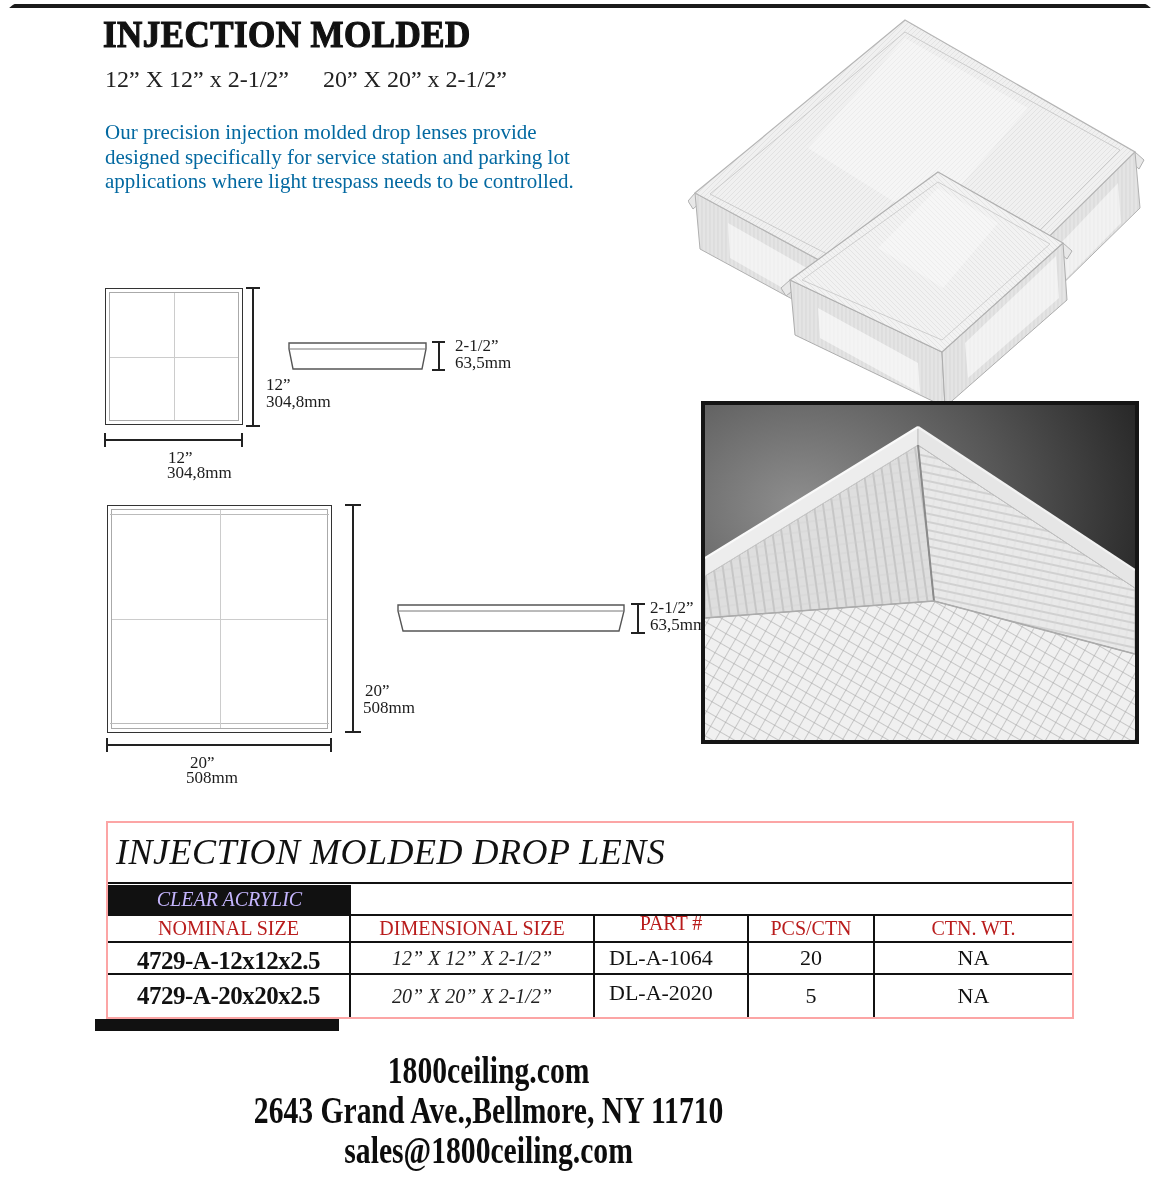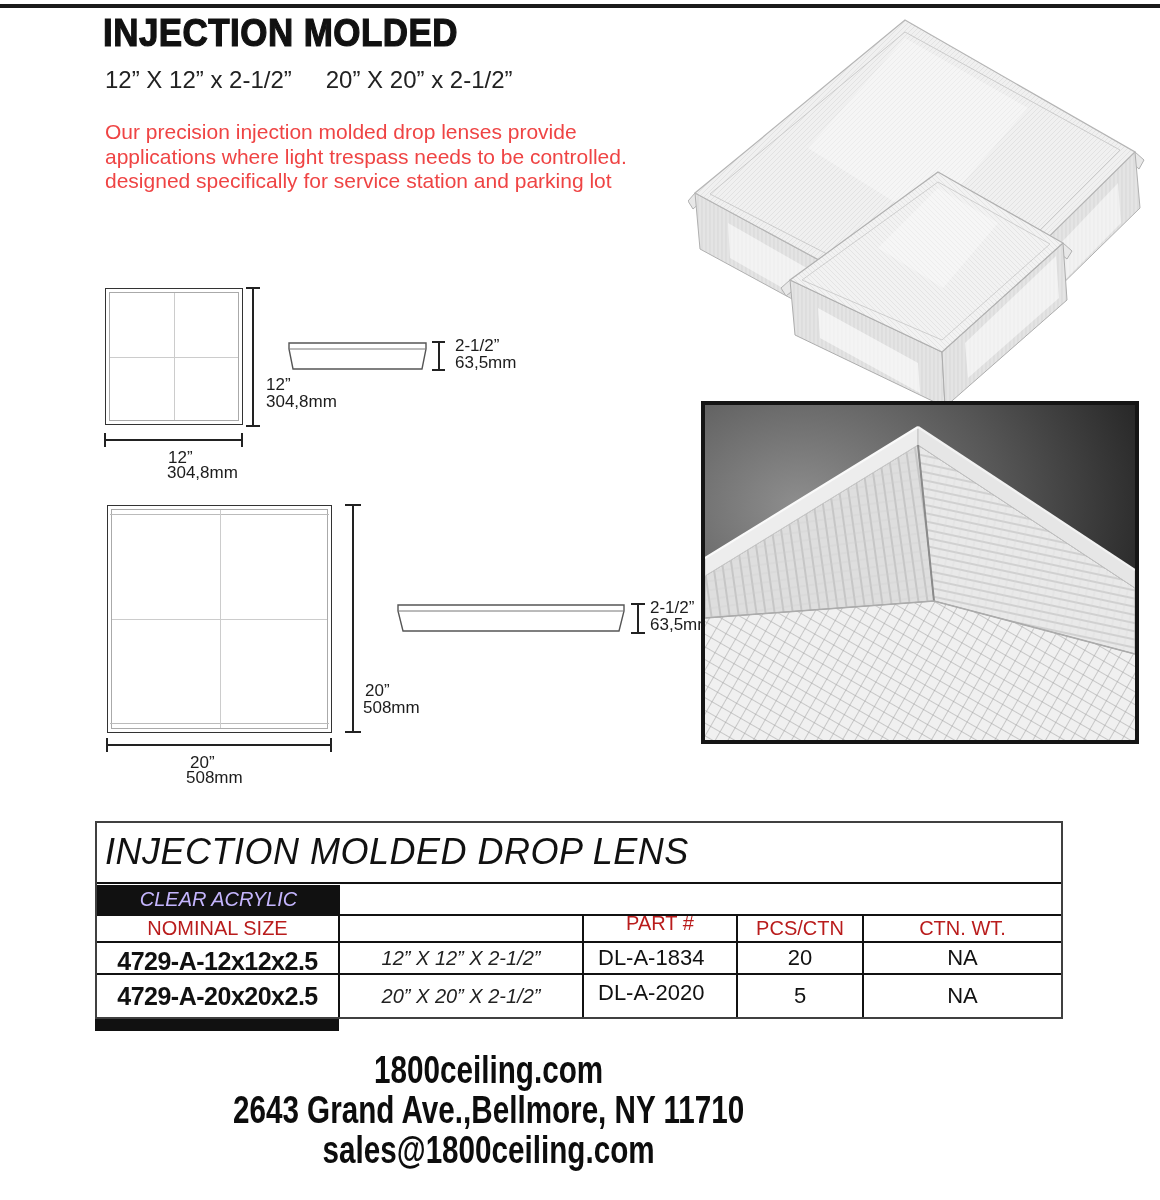--- a/index.html
+++ b/index.html
@@ -1,41 +1,41 @@
 <!DOCTYPE html>
 <html><head>
 <meta charset="utf-8">
 <style>
   html,body{margin:0;padding:0;background:#fff;}
   .page{position:relative;width:1160px;height:1200px;background:#fff;overflow:hidden;
-        font-family:Liberation Sans, sans-serif;color:#111;}
+        font-family:Liberation Serif, serif;color:#111;border-radius:29px;}
   .abs{position:absolute;}
 
   
   .top-rule{left:0;top:4px;width:1160px;height:4px;background:#1a1a1a;}
 
   
   .page-title{left:103px;top:12px;font-size:38px;font-weight:700;letter-spacing:.5px;
               -webkit-text-stroke:1.2px #111;transform:scaleX(.92);transform-origin:left top;white-space:nowrap;}
   .subtitle{left:105px;top:66px;font-size:24px;color:#222;white-space:nowrap;}
   .subtitle .gap{display:inline-block;width:34px;}
-  .desc{left:105px;top:120px;font-size:21px;line-height:24.5px;color:#ef4444;white-space:nowrap;}
+  .desc{left:105px;top:120px;font-size:21px;line-height:24.5px;color:#0369a1;white-space:nowrap;}
 
   
   .sq{border:1.5px solid #333;background:#fff;box-sizing:border-box;}
   .sq .inner{position:absolute;left:3px;top:3px;right:3px;bottom:3px;border:1px solid #aaa;}
   .sq .vmid{position:absolute;left:50%;top:4px;bottom:4px;width:1px;background:#ccc;}
   .sq .hmid{position:absolute;top:50%;left:4px;right:4px;height:1px;background:#ccc;}
   .sq .band-top{position:absolute;left:2px;right:2px;top:8px;height:1px;background:#bbb;}
   .sq .band-bot{position:absolute;left:2px;right:2px;bottom:8px;height:1px;background:#bbb;}
   .dim{background:#222;}
   .dim-label{font-size:17px;line-height:16px;color:#1c1c1c;white-space:nowrap;}
 
   
-  .spec-table{left:95px;top:821px;width:968px;height:198px;border:2px solid #404040;box-sizing:border-box;}
+  .spec-table{left:106px;top:821px;width:968px;height:198px;border:2px solid #fca5a5;box-sizing:border-box;}
   .spec-table .hline{position:absolute;left:0;right:0;height:2px;background:#111;}
   .spec-table .vline{position:absolute;width:2px;background:#111;}
   .tbl-title{position:absolute;left:8px;top:8px;font-size:36px;font-style:italic;letter-spacing:.5px;white-space:nowrap;}
   .material-badge{position:absolute;left:0;top:62px;width:243px;height:29px;background:#111;
                   display:flex;align-items:center;justify-content:center;}
   .material-badge span{color:#c4b5fd;font-style:italic;font-size:20px;}
   .cell{position:absolute;display:flex;align-items:center;justify-content:center;box-sizing:border-box;}
   .hdr{font-size:20px;color:#b91c1c;}
   .nominal{font-size:25px;font-weight:700;letter-spacing:-.5px;}
   .dimsize{font-size:20px;font-style:italic;color:#222;}
@@ -59,22 +59,22 @@
   <div class="abs top-rule"></div>
 
   <div class="abs page-title">INJECTION MOLDED</div>
 
   <div class="abs subtitle">
     <span>12” X 12” x 2-1/2”</span><span class="gap"></span><span>20” X 20” x 2-1/2”</span>
   </div>
 
   <div class="abs desc">
     <div>Our precision injection molded drop lenses provide</div>
+    <div>designed specifically for service station and parking lot</div>
     <div>applications where light trespass needs to be controlled.</div>
-    <div>designed specifically for service station and parking lot</div>
   </div>
 
   <div class="abs sq" style="left:105px;top:288px;width:138px;height:137px;">
     <div class="inner"></div>
     <div class="vmid"></div>
     <div class="hmid"></div>
   </div>
 
   <div class="abs dim" style="left:252px;top:288px;width:2px;height:139px;"></div>
   <div class="abs dim" style="left:246px;top:287px;width:14px;height:2px;"></div>
@@ -214,27 +214,28 @@
     </div>
     <div class="hline" style="top:91px;"></div>
     <div class="hline" style="top:118px;"></div>
     <div class="hline" style="top:150px;"></div>
     <div class="vline" style="left:241px;top:91px;bottom:0;"></div>
     <div class="vline" style="left:485px;top:91px;bottom:0;"></div>
     <div class="vline" style="left:639px;top:91px;bottom:0;"></div>
     <div class="vline" style="left:765px;top:91px;bottom:0;"></div>
 
     <div class="cell hdr" style="left:0;top:93px;width:241px;height:25px;">NOMINAL SIZE</div>
+    <div class="cell hdr" style="left:243px;top:93px;width:242px;height:25px;">DIMENSIONAL SIZE</div>
     <div class="cell hdr" style="left:487px;top:93px;width:152px;height:14px;">PART #</div>
     <div class="cell hdr" style="left:641px;top:93px;width:124px;height:25px;text-align:center;">PCS/CTN</div>
     <div class="cell hdr" style="left:767px;top:93px;width:197px;height:25px;">CTN. WT.</div>
 
     <div class="cell nominal" style="left:0;top:120px;width:241px;height:36px;">4729-A-12x12x2.5</div>
     <div class="cell dimsize" style="left:243px;top:120px;width:242px;height:30px;">12” X 12” X 2-1/2”</div>
-    <div class="cell plain left-pad" style="left:487px;top:120px;width:152px;height:30px;">DL-A-1834</div>
+    <div class="cell plain left-pad" style="left:487px;top:120px;width:152px;height:30px;">DL-A-1064</div>
     <div class="cell plain" style="left:641px;top:120px;width:124px;height:30px;">20</div>
     <div class="cell plain" style="left:767px;top:120px;width:197px;height:30px;">NA</div>
 
     <div class="cell nominal" style="left:0;top:152px;width:241px;height:42px;">4729-A-20x20x2.5</div>
     <div class="cell dimsize" style="left:243px;top:152px;width:242px;height:42px;">20” X 20” X 2-1/2”</div>
     <div class="cell plain left-pad toppart" style="left:487px;top:152px;width:152px;height:42px;">DL-A-2020</div>
     <div class="cell plain" style="left:641px;top:152px;width:124px;height:42px;">5</div>
     <div class="cell plain" style="left:767px;top:152px;width:197px;height:42px;">NA</div>
   </div>
   <div class="abs footer-bar"></div>

